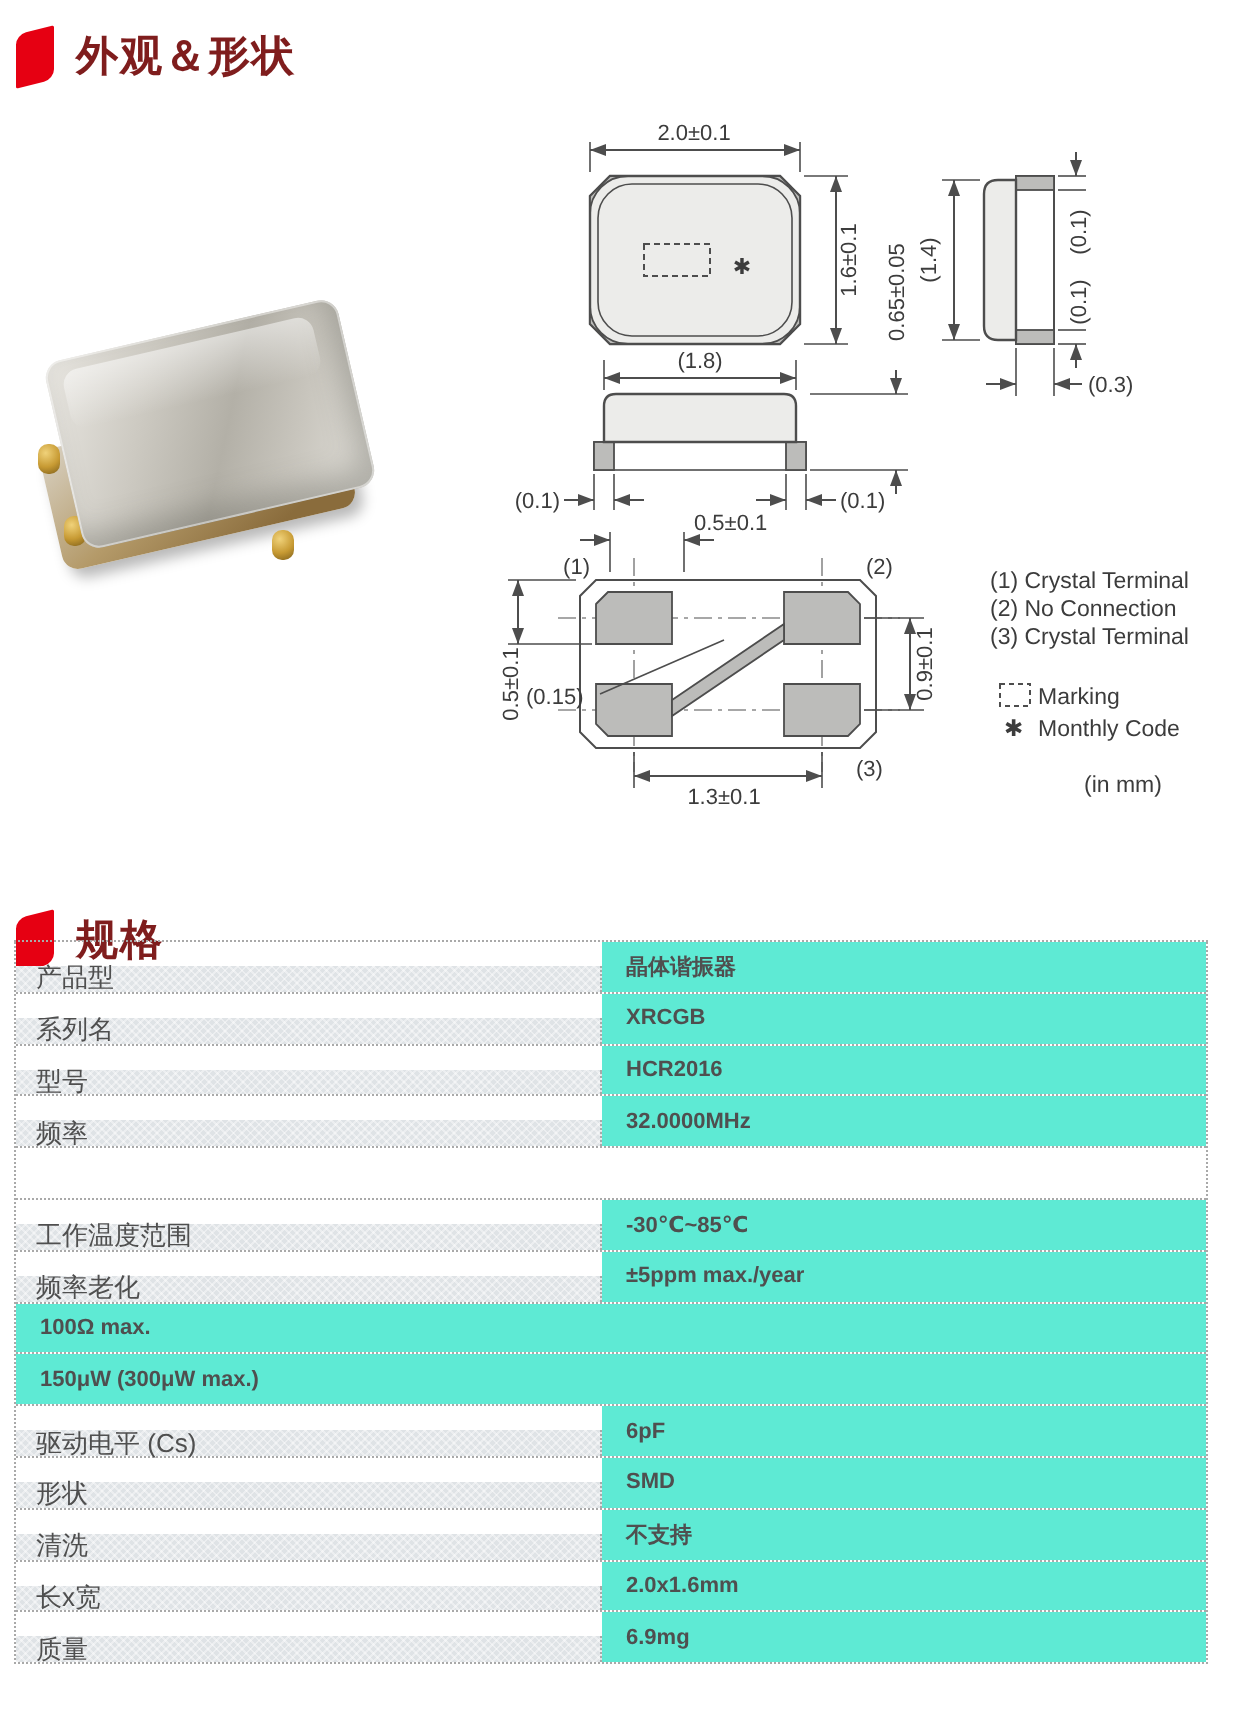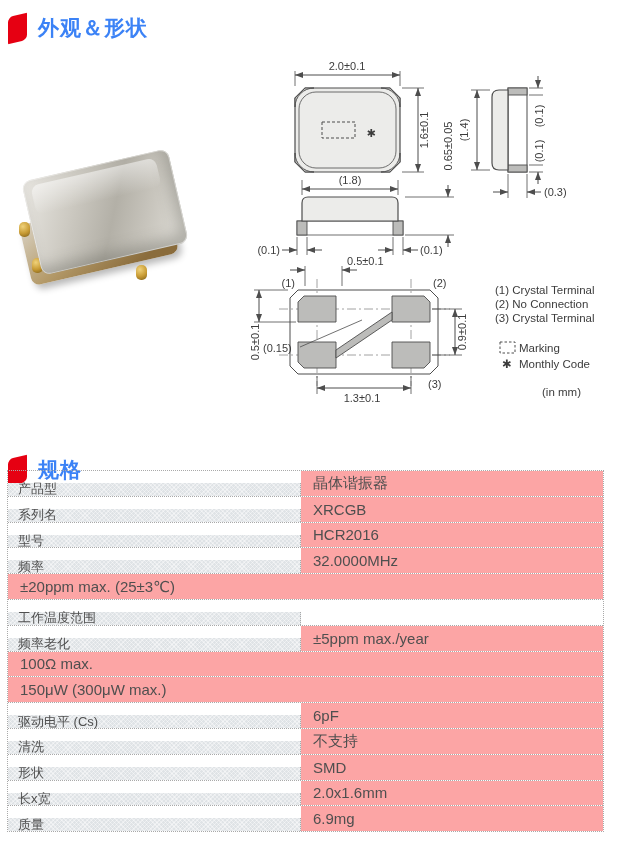--- a/index.html
+++ b/index.html
@@ -3,21 +3,21 @@
 <meta charset="utf-8">
 <style>
   html,body{margin:0;padding:0;background:#ffffff;}
   body{width:617px;height:865px;position:relative;overflow:hidden;
        font-family:"Liberation Sans","DejaVu Sans",sans-serif;color:#4a4a4a;}
 
   
   .sec-header{position:absolute;left:8px;display:flex;align-items:center;gap:11px;}
   .hdr-icon{width:19px;height:27px;background:#e60012;transform:skewY(-14deg);
             border-radius:5px 1px 5px 1px;flex:0 0 auto;}
-  .hdr-title{font-size:21px;font-weight:bold;color:#3b82f6;letter-spacing:1px;}
+  .hdr-title{font-size:21px;font-weight:bold;color:#7f1d1d;letter-spacing:1px;}
 
   
   .photo{position:absolute;left:18px;top:162px;width:172px;height:128px;}
   .photo-base{position:absolute;left:6px;top:46px;width:150px;height:62px;
               background:linear-gradient(150deg,#d9d2c4 0%,#b49a69 45%,#8a6c3c 85%);
               transform:rotate(-13deg);border-radius:8px;
               box-shadow:3px 5px 7px rgba(0,0,0,.28);}
   .stud{position:absolute;width:11px;height:15px;border-radius:5px;
         background:radial-gradient(circle at 35% 30%,#f0d27a,#c79a33 55%,#7e5f1b);}
   .stud.s1{left:1px;top:60px;}  .stud.s2{left:14px;top:96px;}
@@ -43,21 +43,21 @@
   .spec-table{position:absolute;left:7px;top:470px;width:595px;
               border:1px dotted #a9a9a9;font-size:13px;color:#4f4f4f;}
   .spec-row{display:flex;height:24.8px;border-bottom:1px dotted #a9a9a9;}
   .spec-row:last-child{border-bottom:none;}
   .cell-label{flex:0 0 282px;display:flex;align-items:center;padding-left:10px;
       background:
         repeating-linear-gradient(45deg,rgba(255,255,255,.40) 0 1px,rgba(255,255,255,0) 1px 3px),
         repeating-linear-gradient(135deg,rgba(255,255,255,.40) 0 1px,rgba(255,255,255,0) 1px 3px),
         #dfe3e6;
       border-right:1px dotted #a9a9a9;margin-top:12px;}
-  .cell-value{flex:1;display:flex;align-items:center;padding-left:12px;background:#fca5a5;font-size:15px;}
+  .cell-value{flex:1;display:flex;align-items:center;padding-left:12px;background:#5eead4;font-size:11px;font-weight:bold;}
 </style>
 </head>
 <body>
 
 <div class="sec-header" style="top:14px;">
   <div class="hdr-icon"></div>
   <div class="hdr-title">外观＆形状</div>
 </div>
 
 <div class="photo">
@@ -212,48 +212,48 @@
     </div>
   <div class="spec-row">
       <div class="cell-label">型号</div>
       <div class="cell-value">HCR2016</div>
     </div>
   <div class="spec-row">
       <div class="cell-label">频率</div>
       <div class="cell-value">32.0000MHz</div>
     </div>
   <div class="spec-row">
-      <div class="cell-value">±20ppm max. (25±3℃)</div>
     </div>
   <div class="spec-row">
       <div class="cell-label">工作温度范围</div>
+      <div class="cell-value">-30℃~85℃</div>
     </div>
   <div class="spec-row">
       <div class="cell-label">频率老化</div>
       <div class="cell-value">±5ppm max./year</div>
     </div>
   <div class="spec-row">
       <div class="cell-value">100Ω max.</div>
     </div>
   <div class="spec-row">
       <div class="cell-value">150μW (300μW max.)</div>
     </div>
   <div class="spec-row">
       <div class="cell-label">驱动电平 (Cs)</div>
       <div class="cell-value">6pF</div>
     </div>
   <div class="spec-row">
+      <div class="cell-label">形状</div>
+      <div class="cell-value">SMD</div>
+    </div>
+  <div class="spec-row">
       <div class="cell-label">清洗</div>
       <div class="cell-value">不支持</div>
     </div>
   <div class="spec-row">
-      <div class="cell-label">形状</div>
-      <div class="cell-value">SMD</div>
-    </div>
-  <div class="spec-row">
       <div class="cell-label">长x宽</div>
       <div class="cell-value">2.0x1.6mm</div>
     </div>
   <div class="spec-row">
       <div class="cell-label">质量</div>
       <div class="cell-value">6.9mg</div>
     </div>
 </div>
 
 </body></html>

